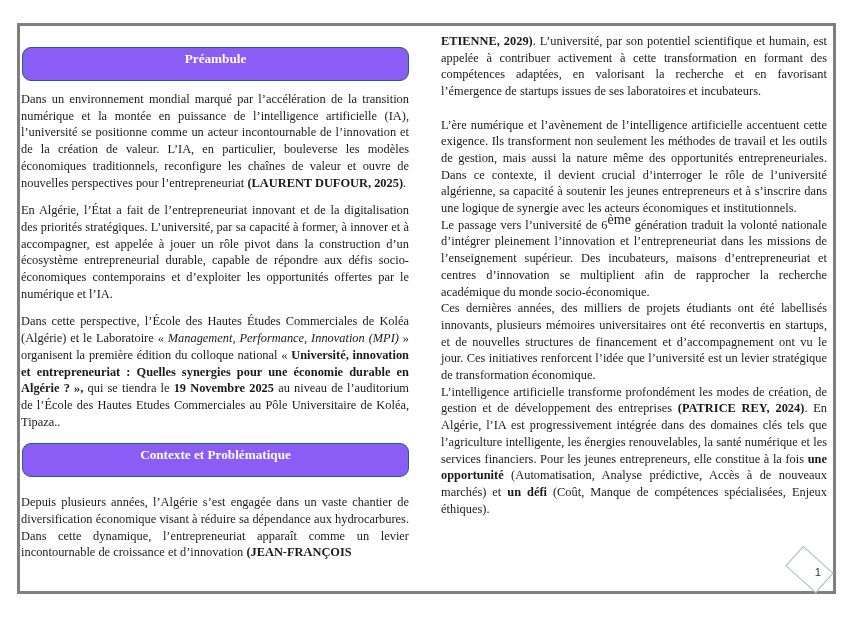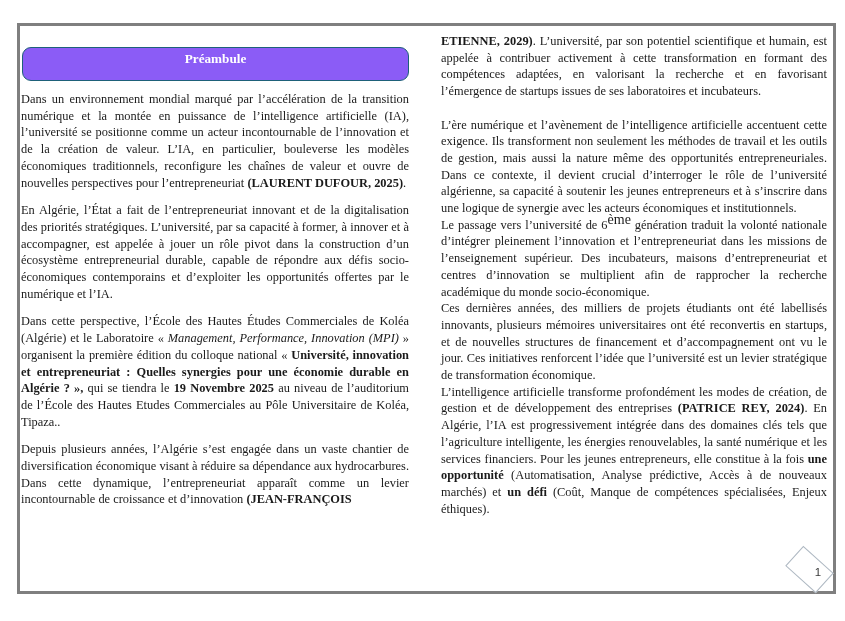--- a/index.html
+++ b/index.html
@@ -102,20 +102,23 @@
 
   <div class="page-frame"></div>
 
   <div class="col col-left">
     <div class="section-bar">
       <span>Préambule</span>
     </div>
     <p class="para"><span>Dans un environnement mondial marqué par l’accélération de la transition numérique et la montée en puissance de l’intelligence artificielle (IA), l’université se positionne comme un acteur incontournable de l’innovation et de la création de valeur. L’IA, en particulier, bouleverse les modèles économiques traditionnels, reconfigure les chaînes de valeur et ouvre de nouvelles perspectives pour l’entrepreneuriat </span><span style="font-weight: bold;">(LAURENT DUFOUR, 2025)</span><span>.</span></p>
     <p class="para"><span>En Algérie, l’État a fait de l’entrepreneuriat innovant et de la digitalisation des priorités stratégiques. L’université, par sa capacité à former, à innover et à accompagner, est appelée à jouer un rôle pivot dans la construction d’un écosystème entrepreneurial durable, capable de répondre aux défis socio-économiques contemporains et d’exploiter les opportunités offertes par le numérique et l’IA.</span></p>
     <p class="para"><span>Dans cette perspective, l’École des Hautes Études Commerciales de Koléa (Algérie) et le Laboratoire « </span><span style="font-style: italic;">Management, Performance, Innovation (MPI)</span><span> » organisent la première édition du colloque national « </span><span style="font-weight: bold;">Université, innovation et entrepreneuriat : Quelles synergies pour une économie durable en Algérie ? »,</span><span> qui se tiendra le </span><span style="font-weight: bold;">19 Novembre 2025</span><span> au niveau de l’auditorium de l’École des Hautes Etudes Commerciales au Pôle Universitaire de Koléa, Tipaza..</span></p>
+    <div class="section-bar second">
+      <span>Contexte et Problématique</span>
+    </div>
     <p class="para tight"><span>Depuis plusieurs années, l’Algérie s’est engagée dans un vaste chantier de diversification économique visant à réduire sa dépendance aux hydrocarbures. Dans cette dynamique, l’entrepreneuriat apparaît comme un levier incontournable de croissance et d’innovation </span><span style="font-weight: bold;">(JEAN-FRANÇOIS</span></p>
   </div>
 
   <div class="col col-right">
     <p class="para gap-after"><span style="font-weight: bold;">ETIENNE, 2029)</span><span>. L’université, par son potentiel scientifique et humain, est appelée à contribuer activement à cette transformation en formant des compétences adaptées, en valorisant la recherche et en favorisant l’émergence de startups issues de ses laboratoires et incubateurs.</span></p>
     <p class="para tight"><span>L’ère numérique et l’avènement de l’intelligence artificielle accentuent cette exigence. Ils transforment non seulement les méthodes de travail et les outils de gestion, mais aussi la nature même des opportunités entrepreneuriales. Dans ce contexte, il devient crucial d’interroger le rôle de l’université algérienne, sa capacité à soutenir les jeunes entrepreneurs et à s’inscrire dans une logique de synergie avec les acteurs économiques et institutionnels.</span></p>
     <p class="para tight"><span>Le passage vers l’université de 6</span><sup>ème</sup><span> génération traduit la volonté nationale d’intégrer pleinement l’innovation et l’entrepreneuriat dans les missions de l’enseignement supérieur. Des incubateurs, maisons d’entrepreneuriat et centres d’innovation se multiplient afin de rapprocher la recherche académique du monde socio-économique.</span></p>
     <p class="para tight"><span>Ces dernières années, des milliers de projets étudiants ont été labellisés innovants, plusieurs mémoires universitaires ont été reconvertis en startups, et de nouvelles structures de financement et d’accompagnement ont vu le jour. Ces initiatives renforcent l’idée que l’université est un levier stratégique de transformation économique.</span></p>
     <p class="para tight"><span>L’intelligence artificielle transforme profondément les modes de création, de gestion et de développement des entreprises </span><span style="font-weight: bold;">(PATRICE REY, 2024)</span><span>. En Algérie, l’IA est progressivement intégrée dans des domaines clés tels que l’agriculture intelligente, les énergies renouvelables, la santé numérique et les services financiers. Pour les jeunes entrepreneurs, elle constitue à la fois </span><span style="font-weight: bold;">une opportunité</span><span> (Automatisation, Analyse prédictive, Accès à de nouveaux marchés) et </span><span style="font-weight: bold;">un défi</span><span> (Coût, Manque de compétences spécialisées, Enjeux éthiques).</span></p>
   </div>

